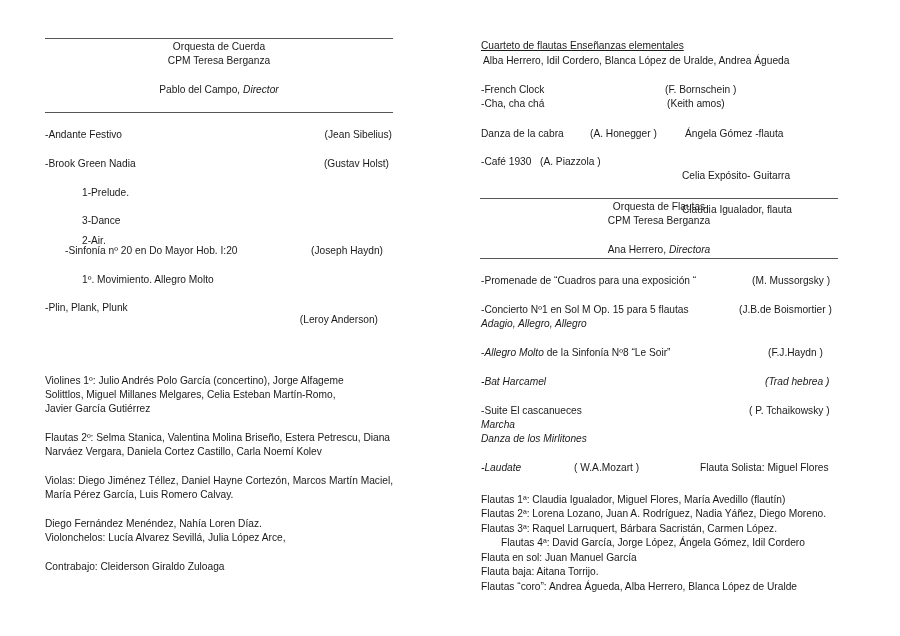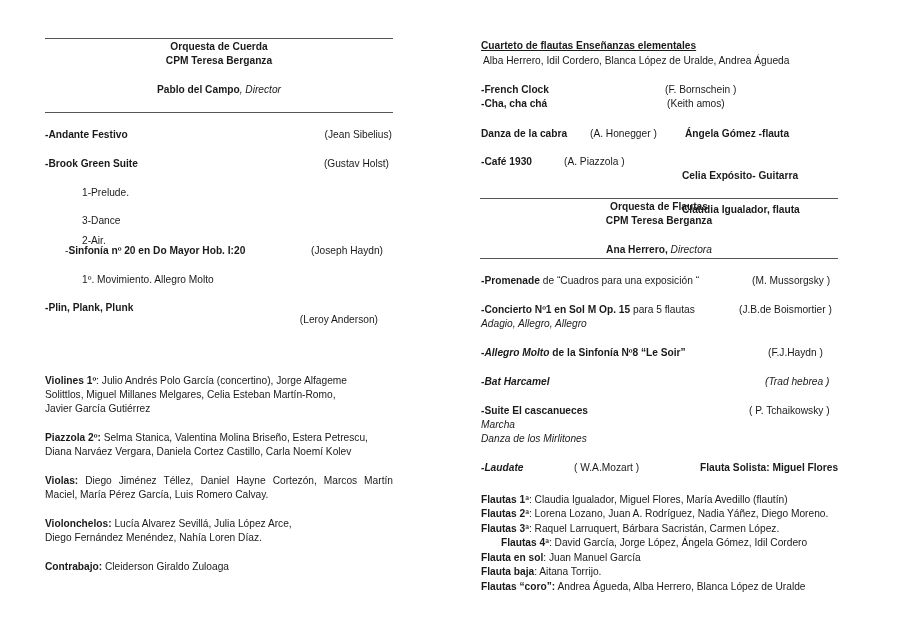--- a/index.html
+++ b/index.html
@@ -2,21 +2,21 @@
 <html><head>
 <meta charset="utf-8">
 <style>
   html, body { margin: 0; padding: 0; background: #ffffff; }
   body {
     width: 900px; height: 636px; position: relative; overflow: hidden;
     font-family: "Liberation Sans", "DejaVu Sans", sans-serif;
     font-size: 10.2px; color: #1a1a1a; line-height: 14px;
   }
   .abs { position: absolute; white-space: nowrap; }
-  .b { font-weight: bold; }
+  .b { font-weight: normal; }
   .i { font-style: italic; }
   .u { text-decoration: underline; }
   .rule { position: absolute; height: 0; border-top: 1.5px solid #555; }
   .center { text-align: center; }
   .para { position: absolute; white-space: normal; }
   .justify { text-align: justify; }
 </style>
 </head>
 <body>
 
@@ -25,68 +25,68 @@
   <div class="abs b center" style="left:45px; top:40px; width:348px;">Orquesta de Cuerda</div>
   <div class="abs b center" style="left:45px; top:54px; width:348px;">CPM Teresa Berganza</div>
   <div class="abs center" style="left:45px; top:83px; width:348px;">
     <span class="b">Pablo del Campo</span><span class="i">, Director</span>
   </div>
   <div class="rule" style="left:45px; top:112px; width:348px;"></div>
 
   <div class="abs b" style="left:45px; top:128px;">-Andante Festivo</div>
   <div class="abs" style="right:508px; top:128px;">(Jean Sibelius)</div>
 
-  <div class="abs b" style="left:45px; top:157px;">-Brook Green Suite</div>
+  <div class="abs b" style="left:45px; top:157px;">-Brook Green Nadia</div>
   <div class="abs" style="right:511px; top:157px;">(Gustav Holst)</div>
   <div class="abs" style="left:82px; top:186px;">1-Prelude.</div>
   <div class="abs" style="left:82px; top:200px;margin-top:34px;">2-Air.</div>
   <div class="abs" style="left:82px; top:214px;">3-Dance</div>
 
   <div class="abs" style="left:45px; top:244px;margin-left:20px;">
     <span>-</span><span class="b">Sinfonía nº 20 en Do Mayor Hob. I:20</span>
   </div>
   <div class="abs" style="right:517px; top:244px;">(Joseph Haydn)</div>
   <div class="abs" style="left:82px; top:273px;">1º. Movimiento. Allegro Molto</div>
 
   <div class="abs b" style="left:45px; top:301px;">-Plin, Plank, Plunk</div>
   <div class="abs" style="right:522px; top:301px;margin-top:12px;">(Leroy Anderson)</div>
 
   <div class="para" style="left:45px; top:374px; width:318px;">
     <span class="b">Violines 1º</span><span>:</span><span> Julio Andrés Polo García (concertino), Jorge Alfageme Solittlos, Miguel Millanes Melgares, Celia Esteban Martín-Romo, Javier García Gutiérrez</span>
   </div>
   <div class="para" style="left:45px; top:431px; width:345px;">
-    <span class="b">Piazzola 2º:</span><span> Selma Stanica, Valentina Molina Briseño, Estera Petrescu, Diana Narváez Vergara, Daniela Cortez Castillo, Carla Noemí Kolev</span>
+    <span class="b">Flautas 2º:</span><span> Selma Stanica, Valentina Molina Briseño, Estera Petrescu, Diana Narváez Vergara, Daniela Cortez Castillo, Carla Noemí Kolev</span>
   </div>
   <div class="para justify" style="left:45px; top:474px; width:348px;">
     <span class="b">Violas:</span><span> Diego Jiménez Téllez, Daniel Hayne Cortezón, Marcos Martín Maciel, María Pérez García, Luis Romero Calvay.</span>
   </div>
   <div class="para" style="left:45px; top:517px; width:348px;">
+    <div>Diego Fernández Menéndez, Nahía Loren Díaz.</div>
     <div><span class="b">Violonchelos:</span><span> Lucía Alvarez Sevillá, Julia López Arce,</span></div>
-    <div>Diego Fernández Menéndez, Nahía Loren Díaz.</div>
   </div>
   <div class="para" style="left:45px; top:560px; width:348px;">
     <span class="b">Contrabajo:</span><span> Cleiderson Giraldo Zuloaga</span>
   </div>
 </div>
 
 <div>
   <div class="abs b u" style="left:481px; top:39px;">Cuarteto de flautas Enseñanzas elementales</div>
   <div class="abs" style="left:483px; top:54px;">Alba Herrero, Idil Cordero, Blanca López de Uralde, Andrea Águeda</div>
 
   <div class="abs b" style="left:481px; top:83px;">-French Clock</div>
   <div class="abs" style="left:665px; top:83px;">(F. Bornschein )</div>
   <div class="abs b" style="left:481px; top:97px;">-Cha, cha chá</div>
   <div class="abs" style="left:667px; top:97px;">(Keith amos)</div>
 
   <div class="abs b" style="left:481px; top:127px;">Danza de la cabra</div>
   <div class="abs" style="left:590px; top:127px;">(A. Honegger  )</div>
   <div class="abs b" style="left:685px; top:127px;">Ángela Gómez -flauta</div>
 
   <div class="abs b" style="left:481px; top:155px;">-Café 1930</div>
-  <div class="abs" style="left:564px; top:155px;text-align:center;">(A. Piazzola )</div>
+  <div class="abs" style="left:540px; top:155px;text-align:center;">(A. Piazzola )</div>
   <div class="abs b" style="left:682px; top:155px;margin-top:48px;">Claudia Igualador, flauta</div>
   <div class="abs b" style="left:682px; top:169px;">Celia Expósito- Guitarra</div>
 
   <div class="rule" style="left:480px; top:198px; width:358px;"></div>
   <div class="abs b center" style="left:480px; top:200px; width:358px;">Orquesta de Flautas</div>
   <div class="abs b center" style="left:480px; top:214px; width:358px;">CPM Teresa Berganza</div>
   <div class="abs center" style="left:480px; top:243px; width:358px;">
     <span class="b">Ana Herrero,</span><span class="i"> Directora</span>
   </div>
   <div class="rule" style="left:480px; top:258px; width:358px;"></div>

